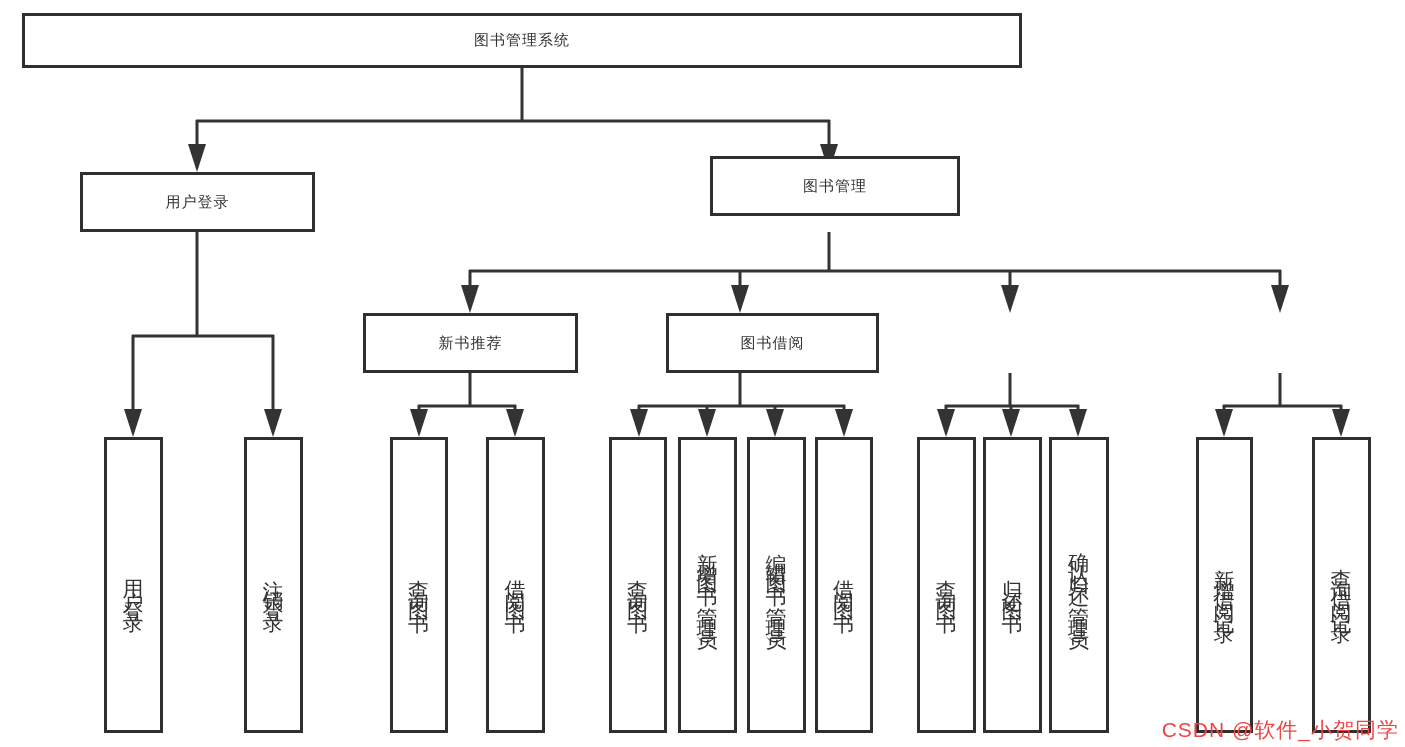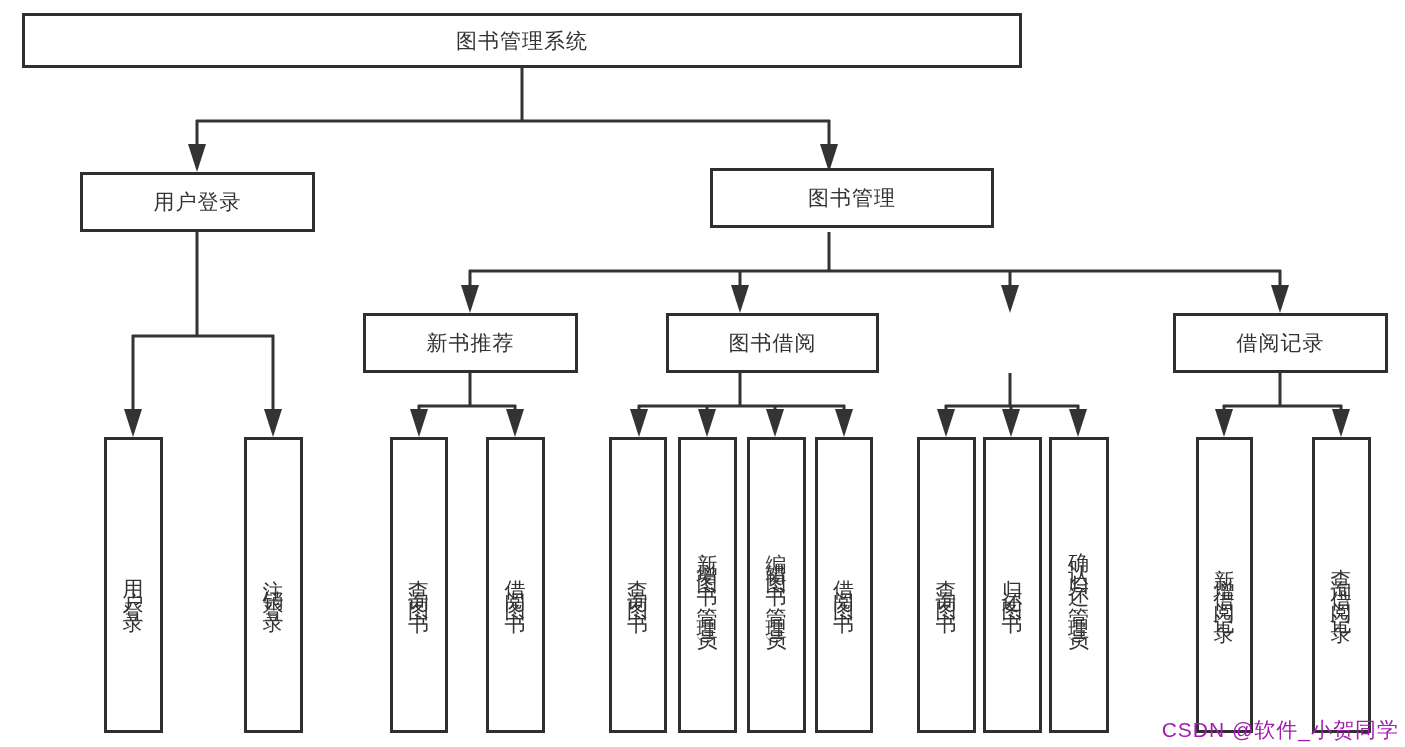--- a/index.html
+++ b/index.html
@@ -23,27 +23,27 @@
   }
   .node {
     position: absolute;
     box-sizing: border-box;
     border: 3px solid #2f2f2f;
     background: #ffffff;
     display: flex;
     align-items: center;
     justify-content: center;
     color: #333333;
-    font-size: 21px;
+    font-size: 15px;
     letter-spacing: 1px;
     z-index: 2;
   }
   .node.root   { left: 22px;  top: 13px;  width: 1000px; height: 55px; }
   .node.lvl2a  { left: 80px;  top: 172px; width: 235px;  height: 60px; }
-  .node.lvl2b  { left: 710px; top: 168px; width: 284px;  height: 60px; }
+  .node.lvl2b  { left: 710px; top: 156px; width: 250px;  height: 60px; }
   .node.lvl3   { top: 313px; height: 60px; }
   .node.l3-0 { left: 363px;  width: 215px; justify-content: center; }
   .node.l3-1 { left: 635px;  width: 213px; margin-left: 31px; }
   .node.l3-2 { left: 903px;  width: 215px; }
   .node.l3-3 { left: 1173px; width: 215px; }
   .node.leaf {
     top: 437px;
     height: 296px;
     font-size: 21px;
   }
@@ -63,21 +63,21 @@
   .lf-7  { left: 815px;  width: 58px; }
   .lf-8  { left: 917px;  width: 59px; }
   .lf-9  { left: 983px;  width: 59px; }
   .lf-10 { left: 1049px; width: 60px; }
   .lf-11 { left: 1196px; width: 57px; }
   .lf-12 { left: 1312px; width: 59px; }
   .watermark {
     position: absolute;
     right: 6px;
     top: 716px;
-    color: #a21caf;
+    color: #ef4444;
     font-size: 21px;
     z-index: 3;
     letter-spacing: 1px;
   }
 </style>
 </head>
 <body>
 
 <div class="canvas">
 
@@ -124,23 +124,20 @@
   <div class="node lvl2b">
     <span>图书管理</span>
   </div>
 
   <div class="node lvl3 l3-0">
     <span>新书推荐</span>
   </div>
   <div class="node lvl3 l3-1">
     <span>图书借阅</span>
   </div>
-  <div class="node lvl3 l3-3">
-    <span>借阅记录</span>
-  </div>
 
   <div class="node leaf lf-0">
     <span class="vtext">用户登录</span>
   </div>
   <div class="node leaf lf-1">
     <span class="vtext">注销登录</span>
   </div>
 
   <div class="node leaf lf-2">
     <span class="vtext">查询图书</span>

